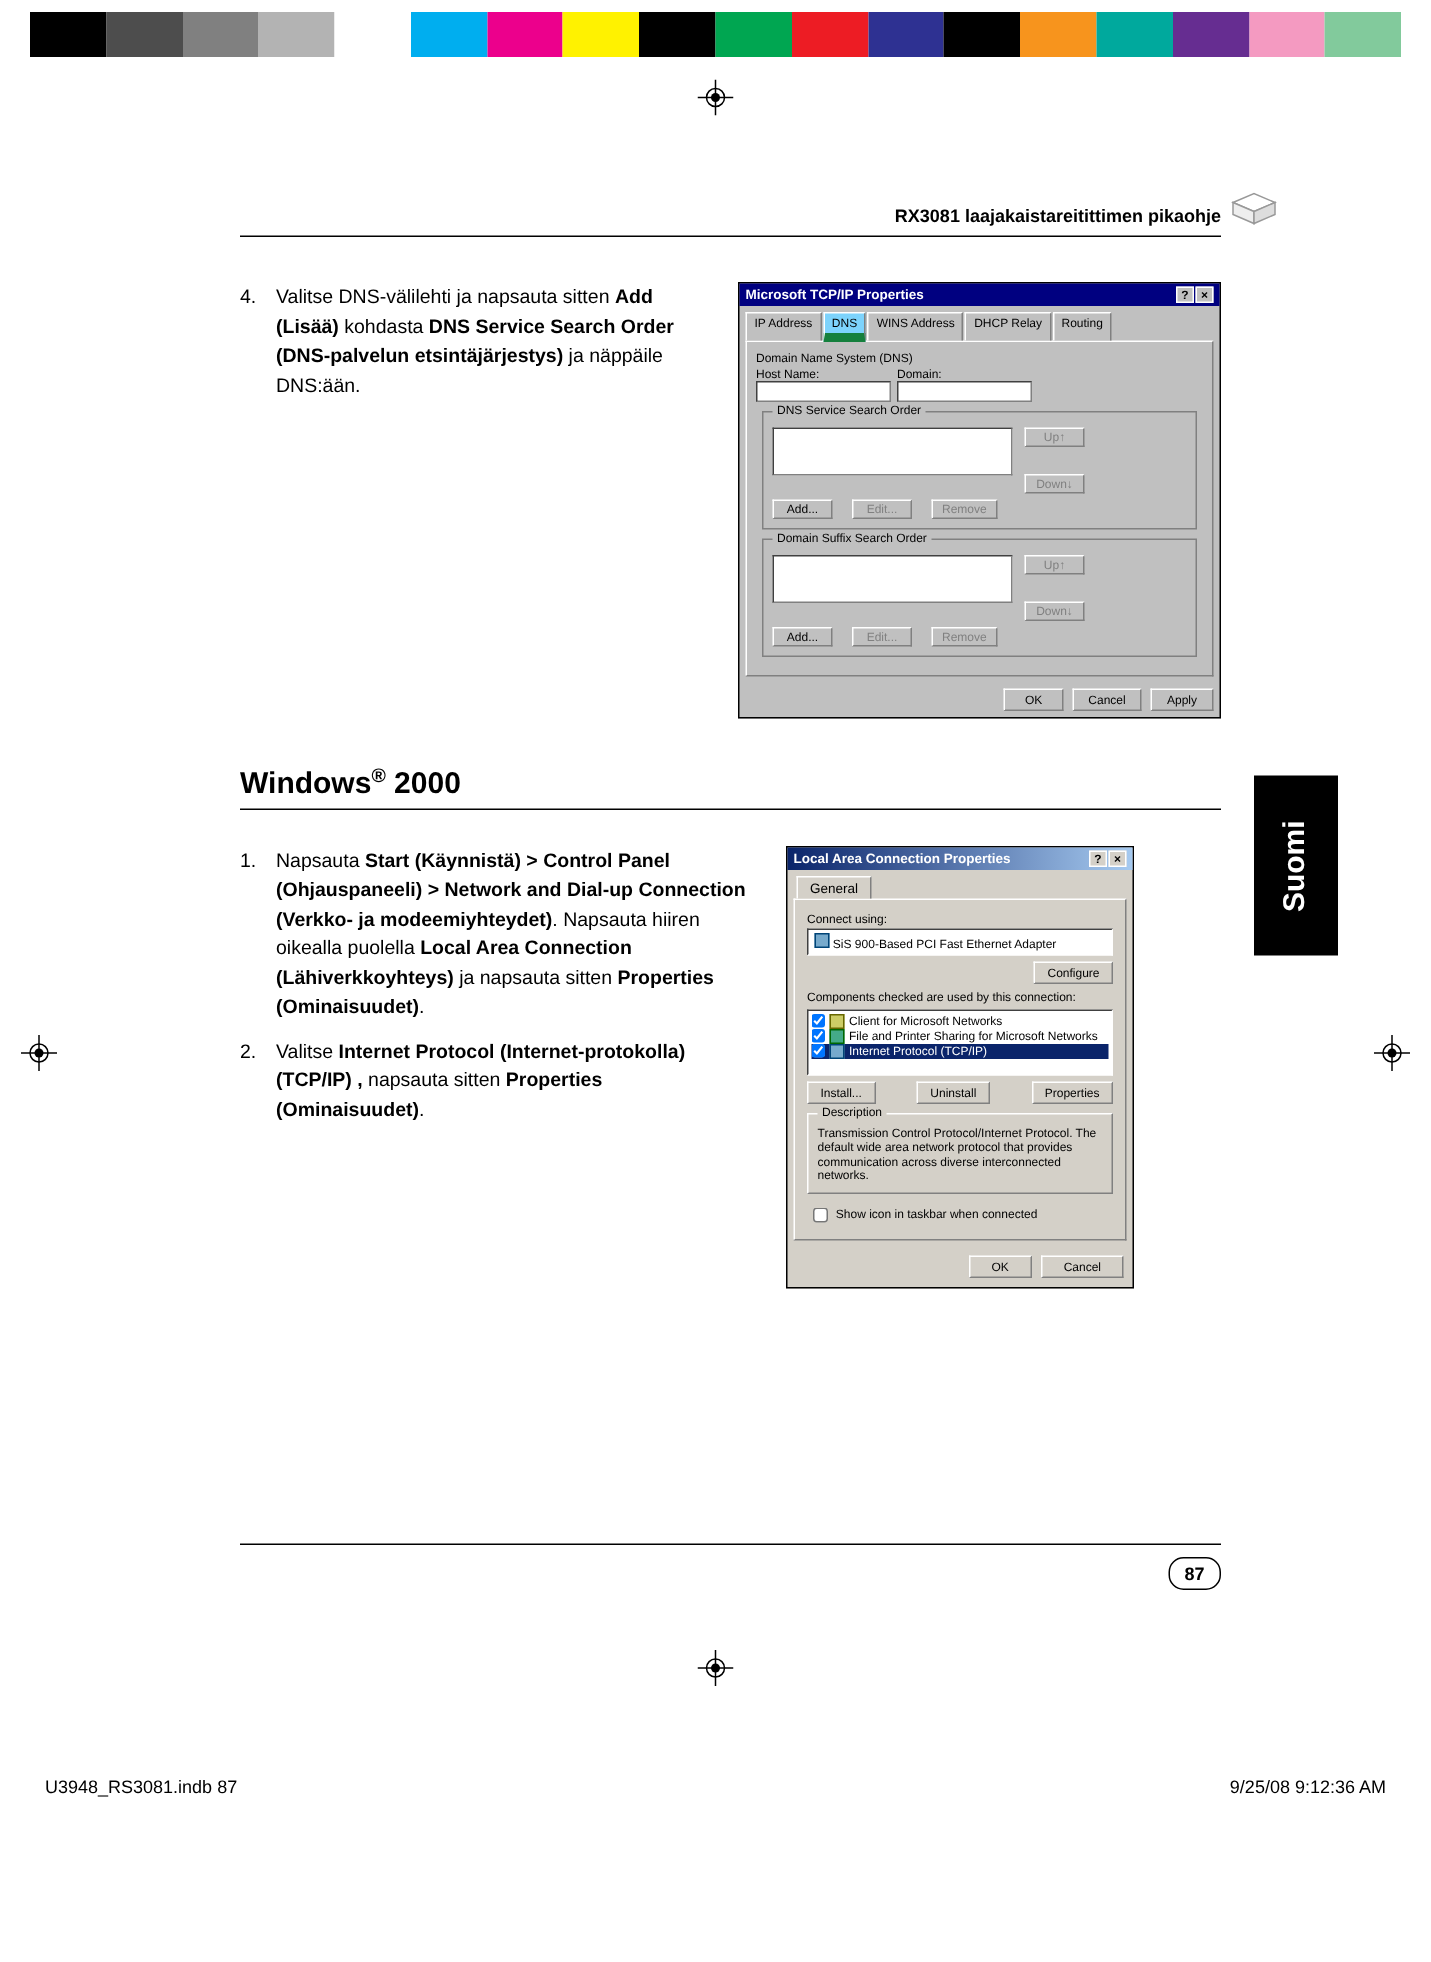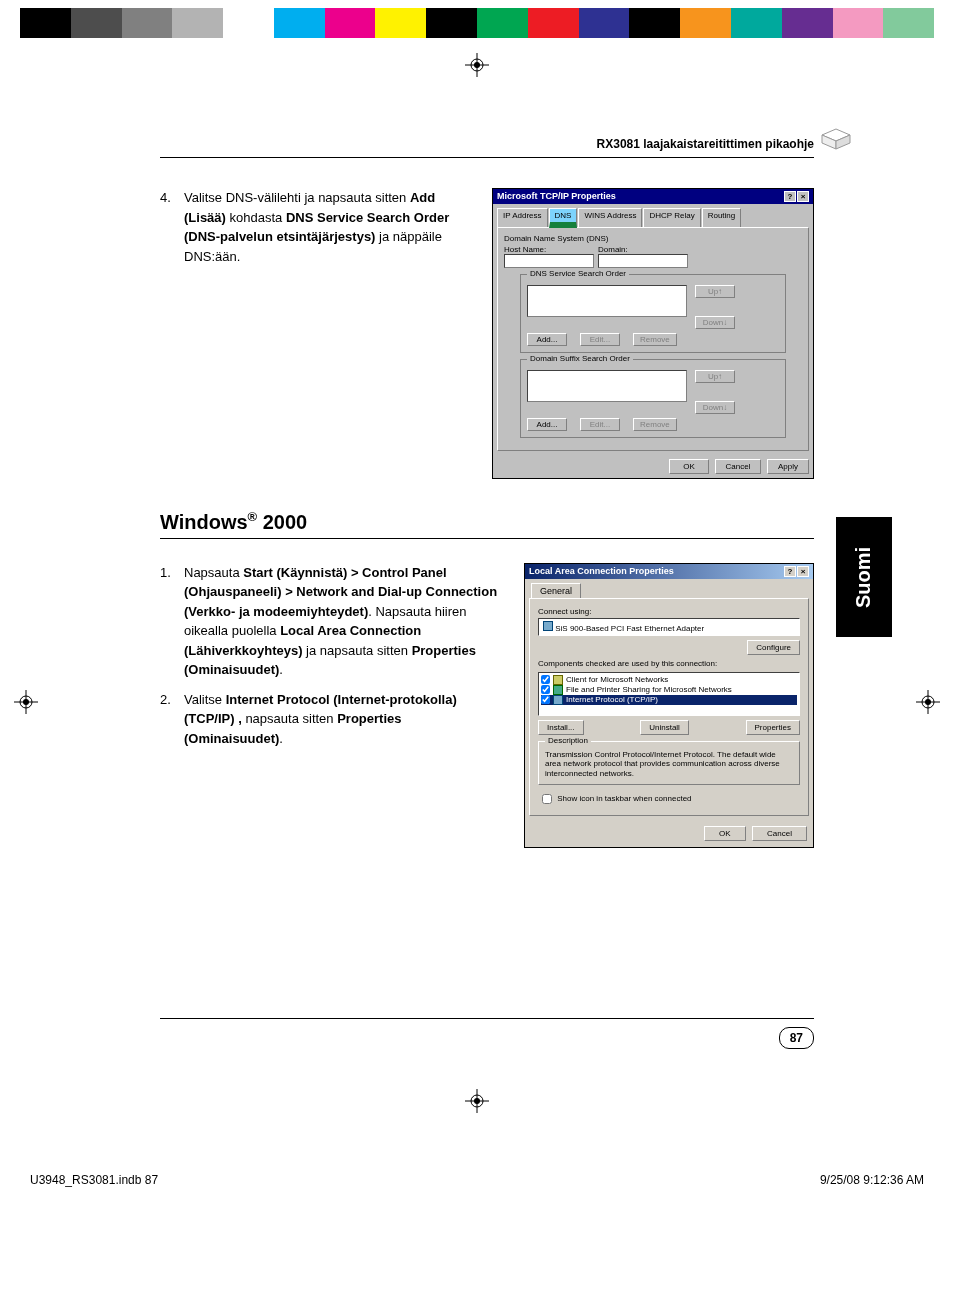--- a/index.html
+++ b/index.html
@@ -153,21 +153,21 @@
     border-top-color: #fff;
     border-left-color: #fff;
     margin: 0 4px 4px 4px;
     padding: 6px;
     background: #c0c0c0;
   }
   .win98 .grp {
     border: 1px solid #808080;
     position: relative;
     padding: 10px 6px 6px 6px;
-    margin: 6px 16px;
+    margin: 6px 4px;
   }
   .win98 .grp .lbl {
     position: absolute;
     top: -6px; left: 6px;
     background: #c0c0c0;
     padding: 0 3px;
     font-size: 8px;
   }
   .win98 input.txt {
     border: 1px solid #808080;
@@ -206,21 +206,21 @@
   .win98 .fieldrow { display:flex; gap:4px; margin-bottom:4px; font-size:8px; }
   .win98 .fieldrow label { display:block; }
   .win98 .vbtns { display:flex; flex-direction:column; gap:18px; margin-left:4px; }
   .win98 .hbtns { display:flex; gap:13px; margin-top:4px; }
   
   .win2k {
     font-family: Tahoma, Arial, sans-serif;
     font-size: 9px;
     background: #d4d0c8;
     border: 1px solid #000;
-    width: 290px;
+    width: 232px;
   }
   .win2k .titlebar {
     background: linear-gradient(90deg, #0a246a, #a6caf0);
     color: #fff;
     font-weight: bold;
     padding: 2px 4px;
     display: flex;
     justify-content: space-between;
     font-size: 9px;
   }

